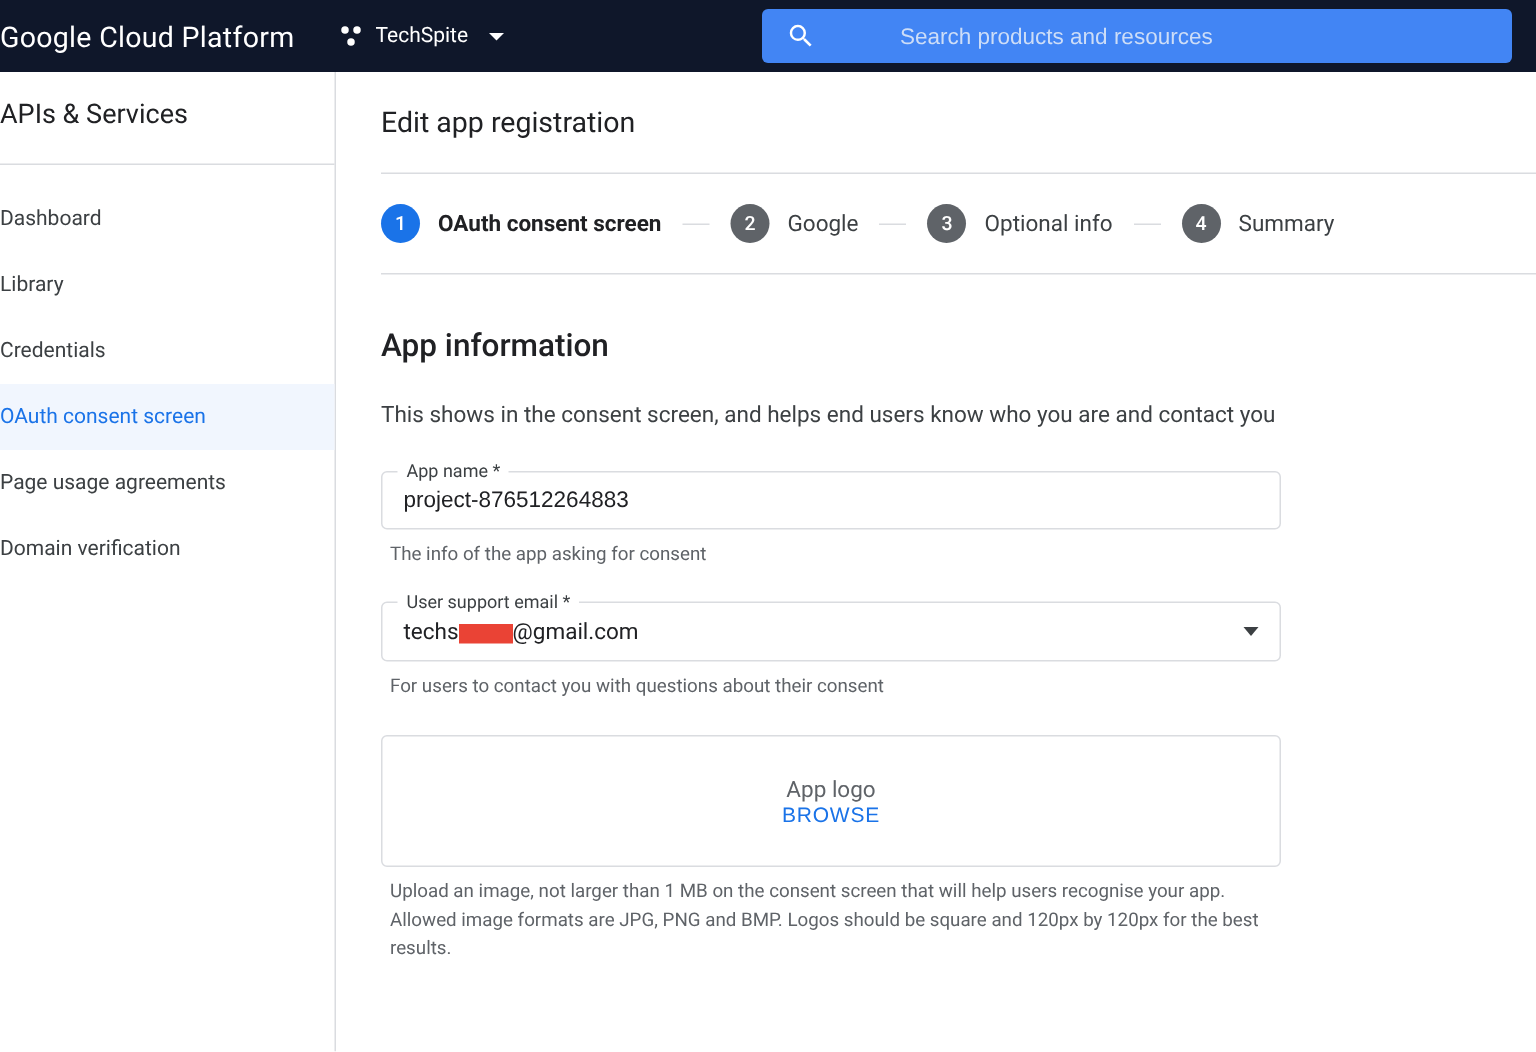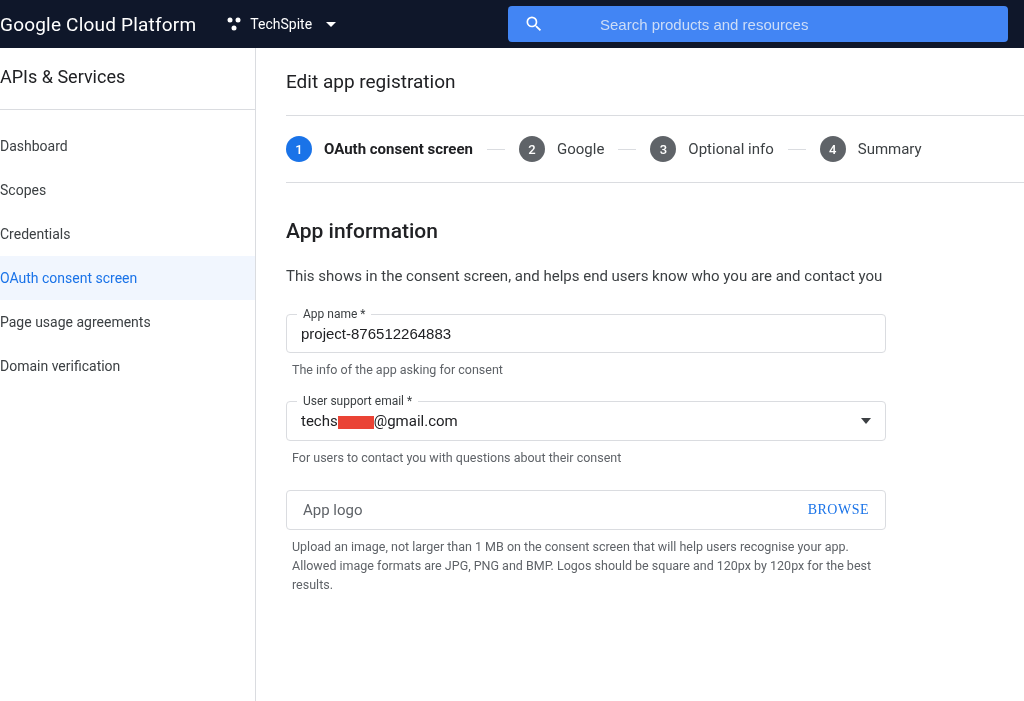--- a/index.html
+++ b/index.html
@@ -8,21 +8,21 @@
 .logo { font-size: 19px; font-weight: 400; padding-left: 0; margin-right: 22px; letter-spacing: 0.2px; }
 .project-selector { display: flex; align-items: center; gap: 8px; cursor: pointer; padding: 4px 8px; }
 .project-icon { width: 16px; height: 16px; display: inline-flex; }
 .project-name { font-size: 14px; }
 .dropdown-arrow { width: 0; height: 0; border-left: 5px solid transparent; border-right: 5px solid transparent; border-top: 5px solid #fff; margin-left: 6px; }
 .search-box { margin-left: auto; background: #4285f4; border-radius: 4px; display: flex; align-items: center; padding: 0 16px; height: 36px; width: 500px; gap: 40px; }
 .search-icon { width: 20px; height: 20px; margin-right: 16px; }
 .search-input { background: transparent; border: none; color: #fff; font-size: 15px; flex: 1; outline: none; }
 .search-input::placeholder { color: #cdddf7; }
 .container { display: flex; height: calc(100% - 48px); }
-.sidebar { width: 256px; border-right: 1px solid #dadce0; padding-top: 18px; }
+.sidebar { width: 224px; border-right: 1px solid #dadce0; padding-top: 18px; }
 .sidebar-title { font-size: 18px; font-weight: 400; color: #202124; padding: 0 0 22px 0; border-bottom: 1px solid #dadce0; }
 .sidebar-items { padding-top: 14px; }
 .sidebar-item { padding: 14px 0 14px 0; font-size: 14px; color: #3c4043; cursor: pointer; }
 .sidebar-item.active { background: #f1f6fe; color: #1a73e8; }
 .main { flex: 1; padding: 22px 0 0 30px; overflow-y: auto; }
 .page-title { font-size: 19px; font-weight: 400; color: #202124; margin-bottom: 22px; }
 .stepper { display: flex; align-items: center; gap: 14px; border-top: 1px solid #dadce0; border-bottom: 1px solid #dadce0; padding: 20px 0; margin-bottom: 36px; }
 .step { display: flex; align-items: center; gap: 12px; }
 .step-num { width: 26px; height: 26px; border-radius: 50%; background: #5f6368; color: #fff; display: flex; align-items: center; justify-content: center; font-size: 13px; font-weight: 500; }
 .step.active .step-num { background: #1a73e8; }
@@ -31,23 +31,23 @@
 .step-divider { width: 18px; height: 1px; background: #dadce0; }
 .section-title { font-size: 21px; font-weight: 500; color: #202124; margin-bottom: 22px; }
 .section-desc { font-size: 15px; color: #3c4043; line-height: 1.5; margin-bottom: 26px; max-width: 600px; }
 .form-field { position: relative; margin-bottom: 6px; max-width: 600px; }
 .field-wrapper { border: 1px solid #dadce0; border-radius: 4px; padding: 10px 14px 10px 14px; position: relative; }
 .field-label { position: absolute; top: -8px; left: 10px; background: #fff; padding: 0 6px; font-size: 12px; color: #3c4043; }
 .field-input { border: none; outline: none; font-size: 15px; color: #202124; width: 100%; }
 .field-help { font-size: 12.5px; color: #5f6368; margin: 8px 0 22px 6px; max-width: 580px; line-height: 1.5; }
 .select-field .field-wrapper { display: flex; align-items: center; justify-content: space-between; }
 .select-arrow { width: 0; height: 0; border-left: 5px solid transparent; border-right: 5px solid transparent; border-top: 6px solid #3c4043; }
-.logo-field { border: 1px solid #dadce0; border-radius: 4px; display: flex; align-items: center; justify-content: space-between; padding: 10px 16px; max-width: 600px; margin-top: 6px; }
+.logo-field { border: 1px solid #dadce0; border-radius: 4px; display: flex; align-items: center; justify-content: space-between; padding: 26px 16px; max-width: 600px; margin-top: 6px; flex-direction: column; }
 .logo-label { color: #5f6368; font-size: 15px; }
-.browse-btn { color: #1a73e8; font-size: 14px; font-weight: 500; letter-spacing: 0.5px; cursor: pointer; border: none; background: none; font-family: Liberation Serif, serif; }
+.browse-btn { color: #1a73e8; font-size: 14px; font-weight: 500; letter-spacing: 0.5px; cursor: pointer; border: none; background: none; }
 .redact { display: inline-block; background: #ea4335; width: 36px; height: 13px; vertical-align: middle; }
 .email-text { font-size: 15px; color: #202124; }
 </style>
 </head>
 <body>
 
 <div class="header">
   <div class="logo">Google Cloud Platform</div>
   <div class="project-selector">
     <span class="project-icon">
@@ -68,21 +68,21 @@
     </span>
     <input class="search-input" placeholder="Search products and resources" style="">
   </div>
 </div>
 
 <div class="container">
   <div class="sidebar">
     <div class="sidebar-title">APIs &amp; Services</div>
     <div class="sidebar-items">
       <div class="sidebar-item">Dashboard</div>
-      <div class="sidebar-item">Scopes</div>
+      <div class="sidebar-item">Library</div>
       <div class="sidebar-item">Credentials</div>
       <div class="sidebar-item active">OAuth consent screen</div>
       <div class="sidebar-item">Page usage agreements</div>
       <div class="sidebar-item">Domain verification</div>
     </div>
   </div>
 
   <div class="main">
     <div class="page-title">Edit app registration</div>
 

